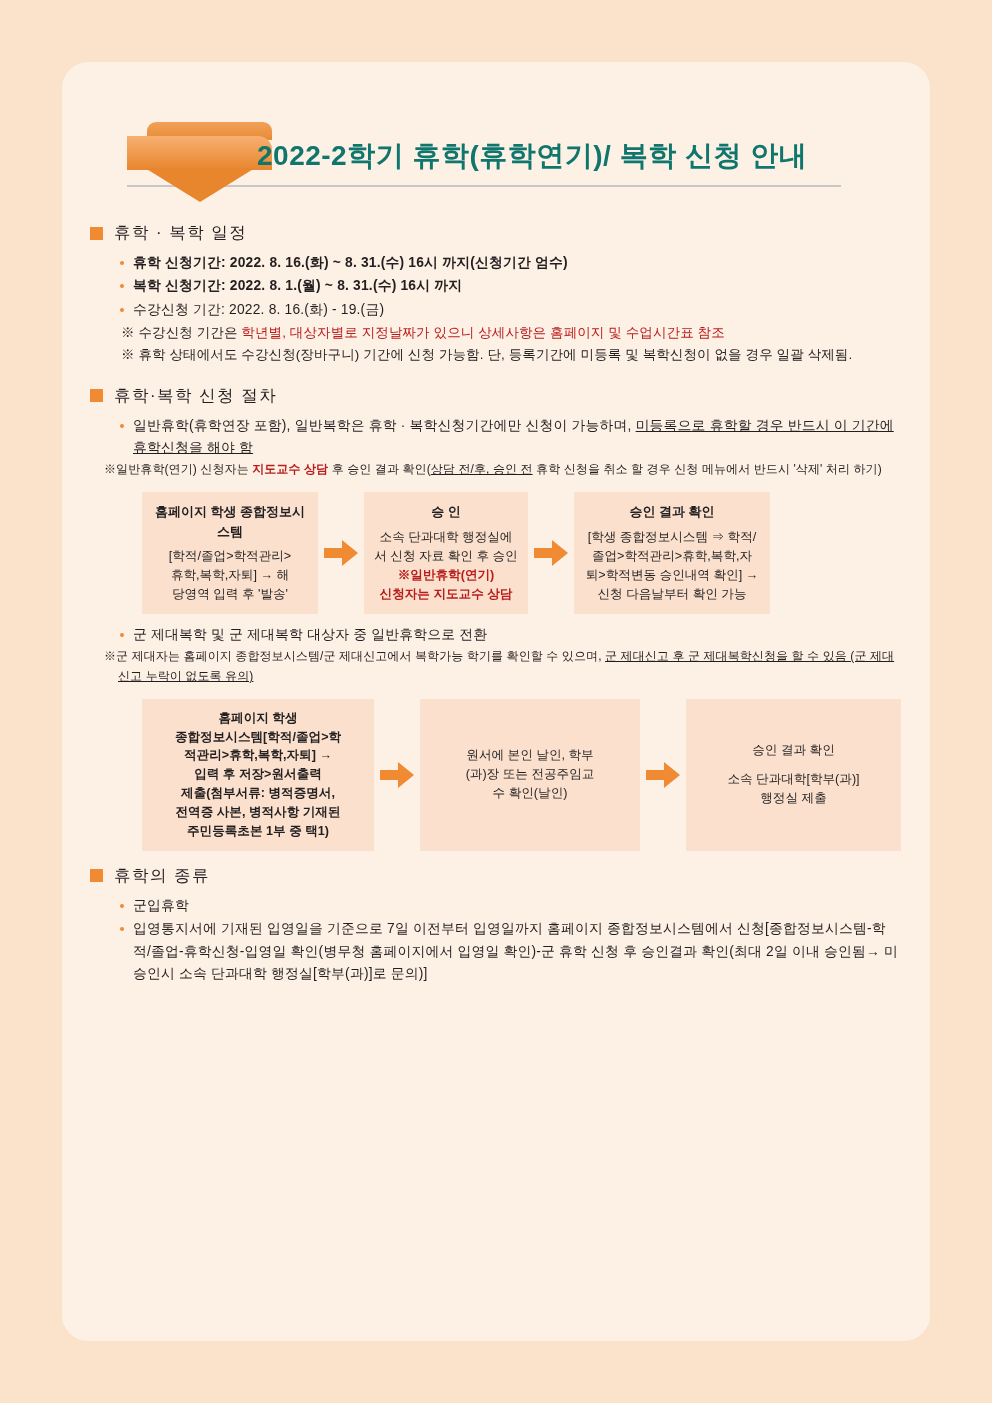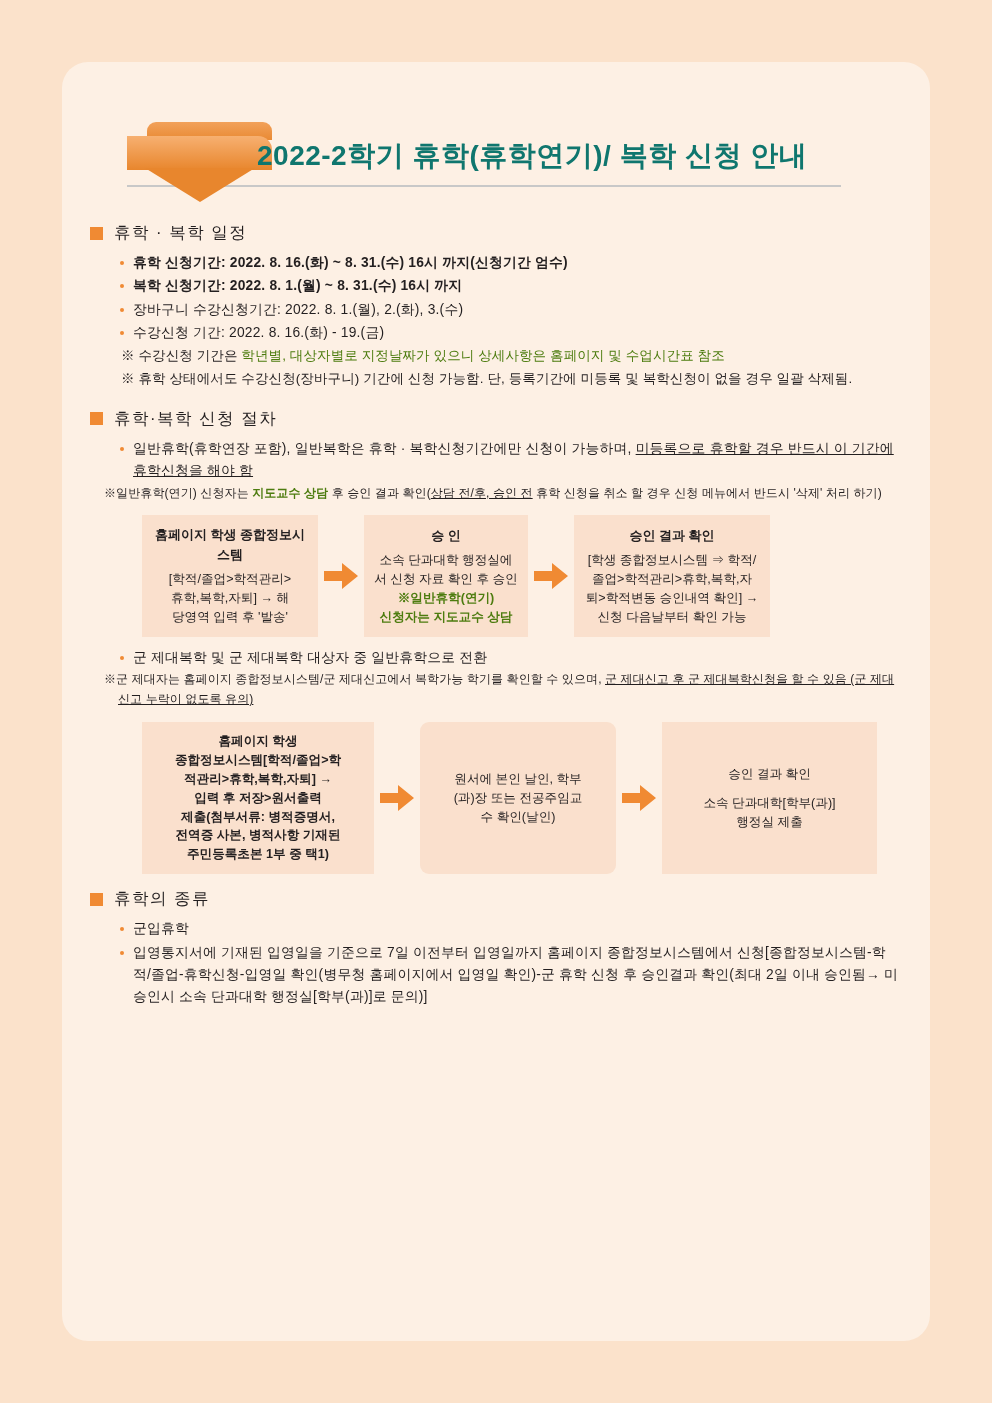--- a/index.html
+++ b/index.html
@@ -150,21 +150,21 @@
     text-indent: -14px;
     letter-spacing: 0.1px;
   }
   .note2 {
     font-size: 12px;
     line-height: 1.65;
     padding-left: 28px;
     text-indent: -14px;
     letter-spacing: 0.1px;
   }
-  .hl-blue { color: #4d7c0f; }
+  .hl-blue { color: #b91c1c; }
   .hl-strong { font-weight: bold; }
   .u { text-decoration: underline; }
 
   
   .flow {
     display: flex;
     align-items: stretch;
     margin: 12px 0 10px 0;
     padding-left: 52px;
   }
@@ -194,21 +194,21 @@
     align-items: center;
     justify-content: center;
   }
   .flow-arrow svg { display: block; }
 
   .f1-b1 { width: 176px; }
   .f1-b2 { width: 164px; }
   .f1-b3 { width: 196px; }
 
   .f2-b1 { width: 232px; font-weight: bold; }
-  .f2-b2 { width: 196px; border-radius: 9px; }
+  .f2-b2 { width: 220px; }
   .f2-b3 { width: 215px; }
   .tight { margin-top: 2px; }
   .sec-block { margin-bottom: 18px; }
 </style>
 </head>
 <body>
 
 <div class="page">
   <div class="inner">
 
@@ -225,21 +225,20 @@
     <div class="content">
 
       <div class="sec-block">
         <div class="sec-head">
           <span class="sec-marker"></span>
           <span class="sec-title">휴학 · 복학 일정</span>
         </div>
         <ul class="bullets">
           <li class="bold">휴학 신청기간: 2022. 8. 16.(화) ~ 8. 31.(수) 16시 까지(신청기간 엄수)</li>
           <li class="bold">복학 신청기간: 2022. 8. 1.(월) ~ 8. 31.(수) 16시 까지</li>
-          <li>장바구니 수강신청기간: 2022. 8. 1.(월), 2.(화), 3.(수)</li>
           <li>수강신청 기간: 2022. 8. 16.(화) - 19.(금)</li>
         </ul>
         <div class="note">
           ※ 수강신청 기간은 <span class="hl-blue">학년별, 대상자별로 지정날짜가 있으니 상세사항은 홈페이지 및 수업시간표 참조</span>
         </div>
         <div class="note">
           ※ 휴학 상태에서도 수강신청(장바구니) 기간에 신청 가능함. 단, 등록기간에 미등록 및 복학신청이 없을 경우 일괄 삭제됨.
         </div>
       </div>
 

